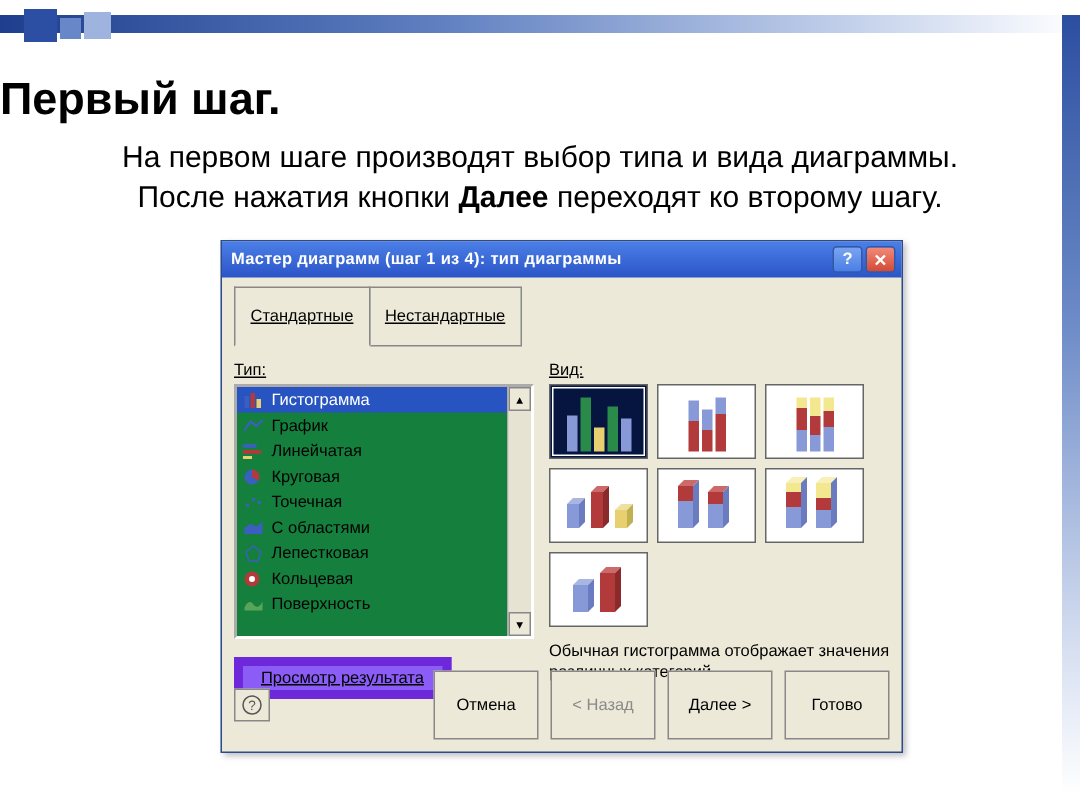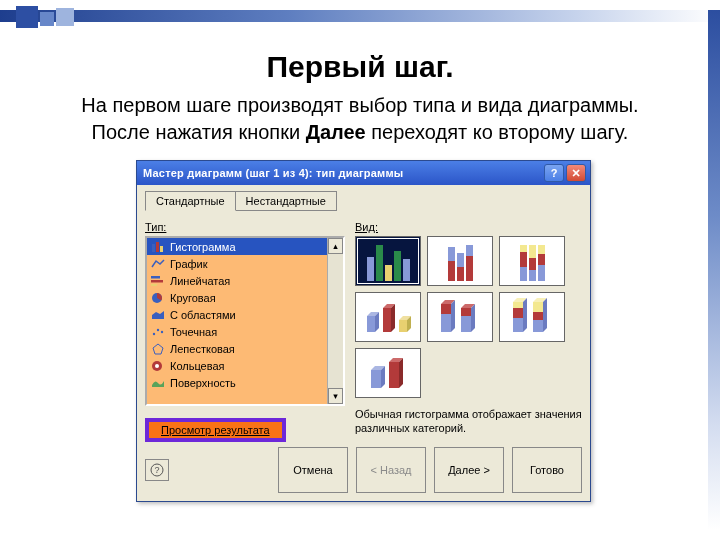--- a/index.html
+++ b/index.html
@@ -10,65 +10,65 @@
   .deco .sq { display: inline-block; vertical-align: top; }
   .sq1 { width: 22px; height: 22px; background: #2d4fa3; margin-right: 2px; }
   .sq2 { width: 14px; height: 14px; background: #6787c9; margin-right: 2px; margin-top: 6px; }
   .sq3 { width: 18px; height: 18px; background: #9eb4de; margin-top: 2px; }
   .topbar { position: absolute; top: 10px; left: 0; height: 12px; width: 720px;
             background: linear-gradient(to right, #1e3e8e 0%, #5e7ec0 40%, #c6d3ec 80%, #fff 100%);
             z-index: -1; }
   .sidebar { position: absolute; top: 10px; right: 0; width: 12px; height: 520px;
              background: linear-gradient(to bottom, #2c4ea0 0%, #6e8cc8 40%, #d4ddf0 80%, #fff 100%); }
 
-  .title { text-align: center; font-size: 30px; font-weight: bold; margin-top: 50px; font-family: Arial; }
+  .title { font-size: 30px; font-weight: bold; margin-top: 50px; font-family: Arial; }
   .subtitle { text-align: center; font-size: 20px; margin: 8px 60px 0; line-height: 1.35; }
   .subtitle b { font-weight: bold; }
 
   
-  .wizard { position: absolute; left: 136px; top: 160px; width: 455px; height: 342px;
+  .wizard { position: absolute; left: 147px; top: 160px; width: 455px; height: 342px;
             border: 1px solid #2b4a8f; background: #ece9d8; font-family: Tahoma, Arial; font-size: 11px;
             box-shadow: 2px 2px 4px rgba(0,0,0,.25); }
   .titlebar { height: 24px; background: linear-gradient(to bottom,#4b7fe6,#2b55c8);
               color: #fff; display: flex; align-items: center; padding: 0 4px 0 6px;
               font-weight: bold; font-size: 11px; }
   .titlebar .ttl { flex: 1; letter-spacing: .2px; }
   .tbtn { width: 20px; height: 18px; margin-left: 2px; border: 1px solid #305aa8; border-radius: 3px;
           display: flex; align-items: center; justify-content: center; font-size: 11px; }
   .helpbtn { background: linear-gradient(#7aa4f0,#4b7fe6); color:#fff; }
   .closebtn { background: linear-gradient(#f28a7a,#d24a34); color:#fff; font-weight:bold; }
 
   .body { padding: 6px 8px 8px; }
   .tabs { display: flex; }
-  .tab { padding: 3px 10px; border: 1px solid #888; background: #ece9d8; font-size: 11px; position: relative; }
+  .tab { padding: 13px 10px; border: 1px solid #888; background: #ece9d8; font-size: 11px; position: relative; text-decoration: underline; }
   .tab.active { background: #ece9d8; border-bottom: 1px solid #ece9d8; z-index: 2; }
   .tab + .tab { margin-left: -1px; }
 
   .panels { display: flex; gap: 10px; margin-top: 10px; }
   .col-left { width: 200px; }
   .col-right { flex: 1; }
   .lbl { font-size: 11px; margin-bottom: 3px; text-decoration: underline; text-underline-offset: 1px; }
 
-  .listbox { display: flex; height: 170px; border: 2px inset #fff; background:#fdba74; }
+  .listbox { display: flex; height: 170px; border: 2px inset #fff; background:#15803d; }
   .list { flex:1; overflow:hidden; }
   .li { display:flex; align-items:center; gap:5px; padding: 1px 4px; font-size: 11px; height:17px; }
   .li.sel { background:#2754c0; color:#fff; }
   .li .ic { width: 14px; height: 12px; display:inline-flex; align-items:center; justify-content:center; }
   .sbar { width: 16px; background:#ece9d8; border-left:1px solid #aaa; display:flex; flex-direction:column; }
   .sbtn { height:16px; border:1px solid #888; background:#ece9d8; display:flex; align-items:center;justify-content:center; font-size:9px; }
   .strack { flex:1; background:#e6e3d2; }
 
   .grid { display:grid; grid-template-columns: repeat(3, 66px); grid-auto-rows: 50px; gap: 6px; }
   .thumb { border:1px solid #666; background:#fff; display:flex; align-items:flex-end; justify-content:center; gap:2px; padding:4px; }
   .thumb.sel { background:#06153f; outline:1px solid #fff; outline-offset:-3px; }
   .bar { width:7px; }
   .desc { margin-top: 10px; font-size: 11px; line-height:1.25; }
 
   .preview { margin-top: 12px; }
-  .preview button { font-size:11px; padding:2px 12px; border:4px solid #6d28d9; background:#f97316; text-decoration: underline; text-underline-offset:1px; }
+  .preview button { font-size:11px; padding:2px 12px; border:6px solid #6d28d9; background:#8b5cf6; text-decoration: underline; text-underline-offset:1px; }
 
   .footer { position:absolute; bottom:8px; left:8px; right:8px; display:flex; align-items:center; gap:8px; }
   .footer .hbtn { width:24px; height:22px; border:1px solid #888; background:#ece9d8; display:flex;align-items:center;justify-content:center; }
   .footer .spacer { flex:1; }
   .fbtn { font-size:11px; padding:16px 10px; border:1px solid #888; background:#ece9d8; min-width:70px; }
   .fbtn.disabled { color:#8a8a8a; }
 </style>
 </head>
 <body>
 
@@ -135,34 +135,34 @@
                   <svg width="14" height="12">
                     <circle cx="6" cy="6" r="5" fill="#3a5fbf"></circle>
                     <path d="M6 6 L6 1 A5 5 0 0 1 10.3 8.5 Z" fill="#b33a3a"></path>
                   </svg>
                 </span>
                 <span>Круговая</span>
               </div>
             <div class="li">
                 <span class="ic">
                   <svg width="14" height="11">
-                    <polygon points="1,10 1,6 5,3 9,5 13,2 13,10" fill="#3a5fbf"></polygon>
-                  </svg>
-                </span>
-                <span>С областями</span>
-              </div>
-            <div class="li">
-                <span class="ic">
-                  <svg width="14" height="11">
                     <circle cx="3" cy="8" r="1.2" fill="#3a5fbf"></circle>
                     <circle cx="7" cy="4" r="1.2" fill="#3a5fbf"></circle>
                     <circle cx="11" cy="6" r="1.2" fill="#3a5fbf"></circle>
                   </svg>
                 </span>
                 <span>Точечная</span>
+              </div>
+            <div class="li">
+                <span class="ic">
+                  <svg width="14" height="11">
+                    <polygon points="1,10 1,6 5,3 9,5 13,2 13,10" fill="#3a5fbf"></polygon>
+                  </svg>
+                </span>
+                <span>С областями</span>
               </div>
             <div class="li">
                 <span class="ic">
                   <svg width="14" height="12">
                     <polygon points="7,1 12,5 10,11 4,11 2,5" fill="none" stroke="#3a5fbf"></polygon>
                   </svg>
                 </span>
                 <span>Лепестковая</span>
               </div>
             <div class="li">

